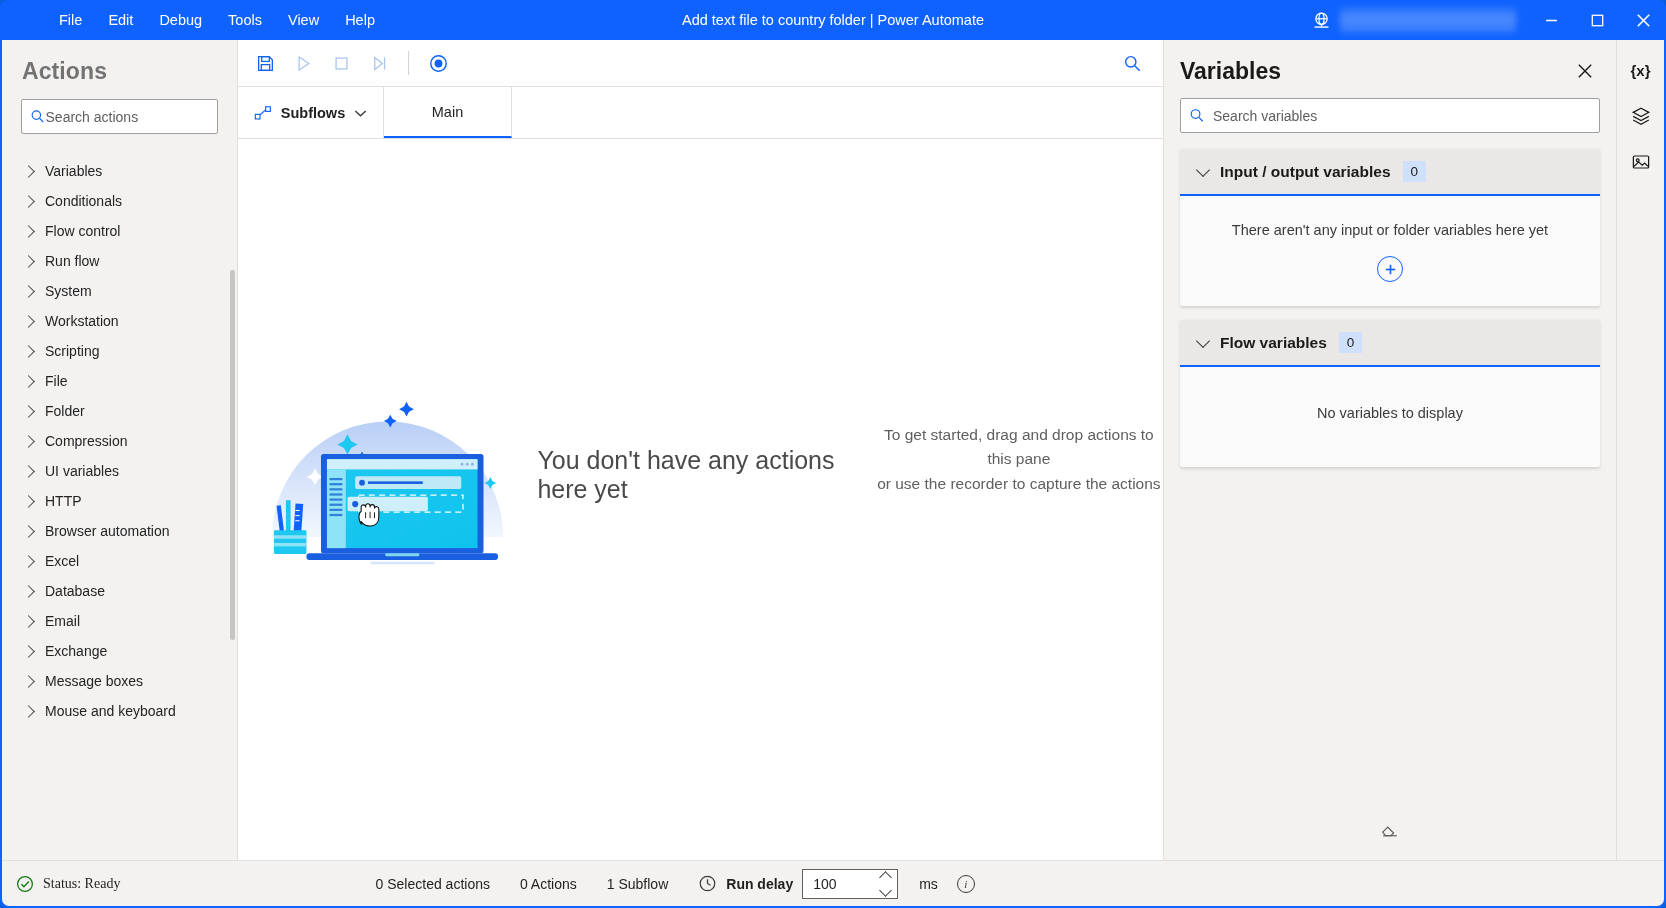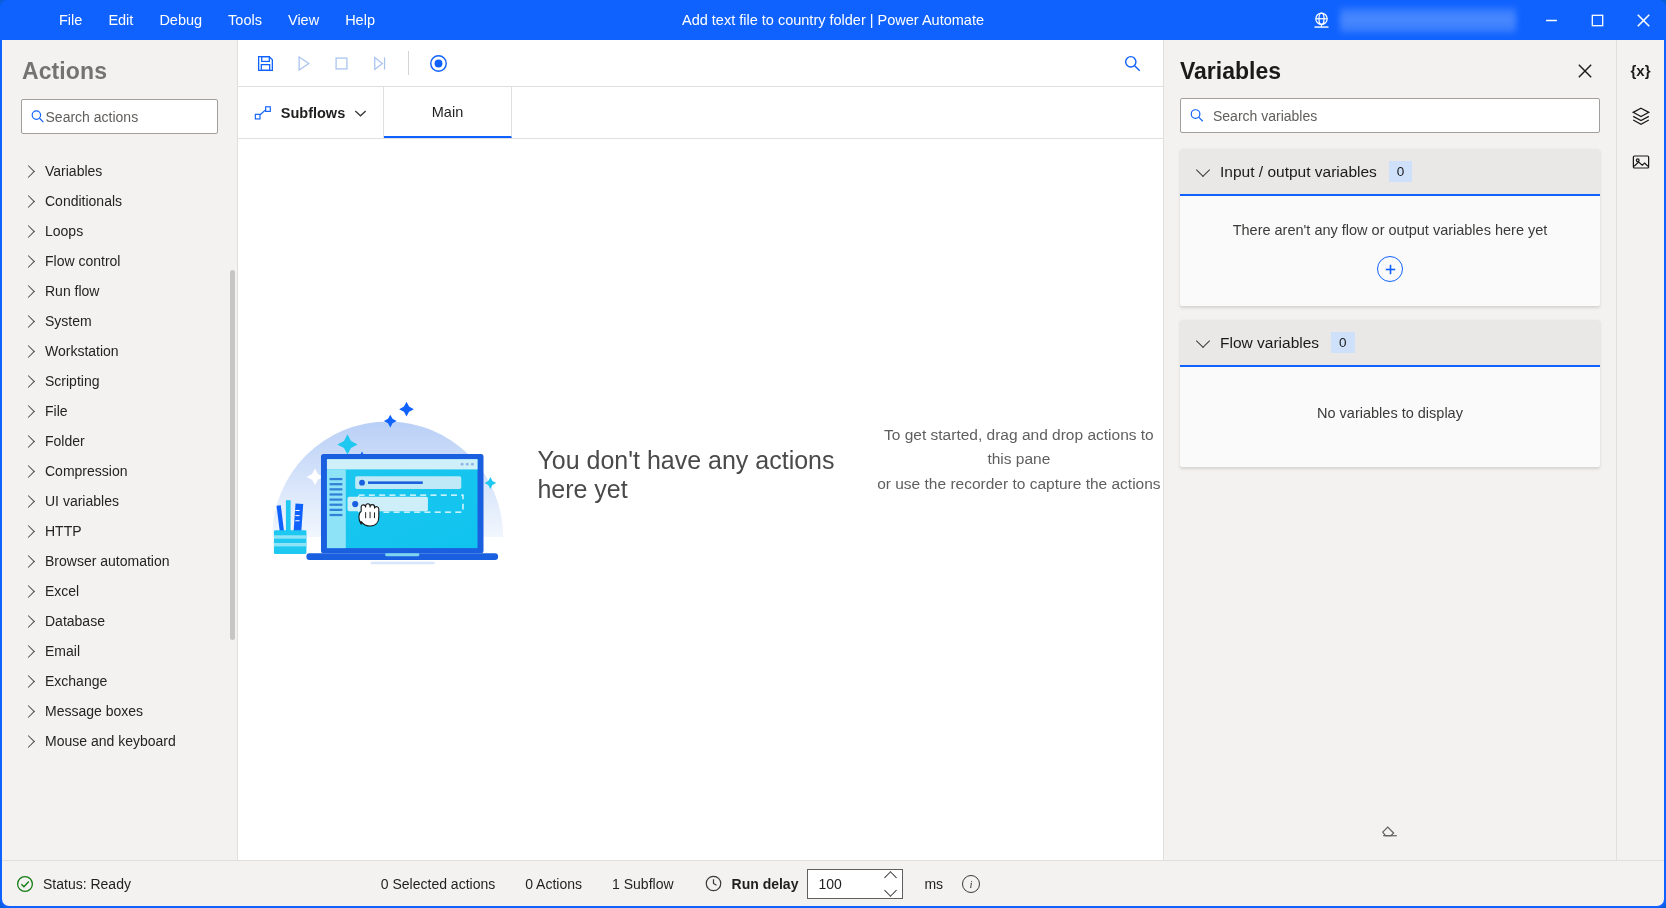--- a/index.html
+++ b/index.html
@@ -272,21 +272,21 @@
   }
   .chev-down {
     width: 10px; height: 10px;
     border-right: 1.6px solid #3b3a39;
     border-bottom: 1.6px solid #3b3a39;
     transform: rotate(45deg);
     margin-top: -4px;
     flex: 0 0 auto;
   }
   .var-card-label {
-    font-size: 15.5px; font-weight: 400; color: #1b1a19;
+    font-size: 15.5px; font-weight: 700; color: #1b1a19;
   }
   .count-badge {
     background: #cfe0fb;
     color: #1b1a19;
     font-size: 13.5px;
     padding: 3px 8px;
     min-width: 22px;
     text-align: center;
   }
   .var-card-body {
@@ -335,21 +335,21 @@
   .statusbar {
     height: 46px; flex: 0 0 46px;
     background: #f3f2f1;
     border-top: 1px solid #e1dfdd;
     display: flex; align-items: center;
     padding: 0 14px 0 14px;
     margin: 0 2px 2px 2px;
     border-radius: 0 0 7px 7px;
     font-size: 14px; color: #201f1e;
   }
-  .status-left { display: flex; align-items: center; gap: 9px; }
+  .status-left { display: flex; align-items: center; gap: 9px; font-family: Liberation Serif, serif; }
   .status-center {
     margin-left: auto; margin-right: auto;
     display: flex; align-items: center; gap: 30px;
     transform: translateX(-210px);
   }
   .run-delay-group { display: flex; align-items: center; gap: 9px; }
   .run-delay-label { font-weight: 600; }
   .spinner {
     width: 96px; height: 30px;
     border: 1px solid #605e5c;
@@ -443,24 +443,20 @@
       </div>
 
       <div class="actions-list">
         <div class="action-group">
           <span class="chev"></span>
           <span>Variables</span>
         </div>
         <div class="action-group">
           <span class="chev"></span>
           <span>Conditionals</span>
-        </div>
-        <div class="action-group">
-          <span class="chev"></span>
-          <span>Loops</span>
         </div>
         <div class="action-group">
           <span class="chev"></span>
           <span>Flow control</span>
         </div>
         <div class="action-group">
           <span class="chev"></span>
           <span>Run flow</span>
         </div>
         <div class="action-group">
@@ -694,21 +690,21 @@
         <input type="text" placeholder="Search variables" style="">
       </div>
 
       <div class="var-card">
         <div class="var-card-head">
           <span class="chev-down"></span>
           <span class="var-card-label">Input / output variables</span>
           <span class="count-badge">0</span>
         </div>
         <div class="var-card-body">
-          <div class="var-empty-text">There aren't any flow or output variables here yet</div>
+          <div class="var-empty-text">There aren't any input or folder variables here yet</div>
           <div class="add-var-btn">
             <svg width="15" height="15" viewBox="0 0 14 14">
               <line x1="7" y1="2.6" x2="7" y2="11.4" stroke="#0f62fe" stroke-width="1.5"></line>
               <line x1="2.6" y1="7" x2="11.4" y2="7" stroke="#0f62fe" stroke-width="1.5"></line>
             </svg>
           </div>
         </div>
       </div>
 
       <div class="var-card">

